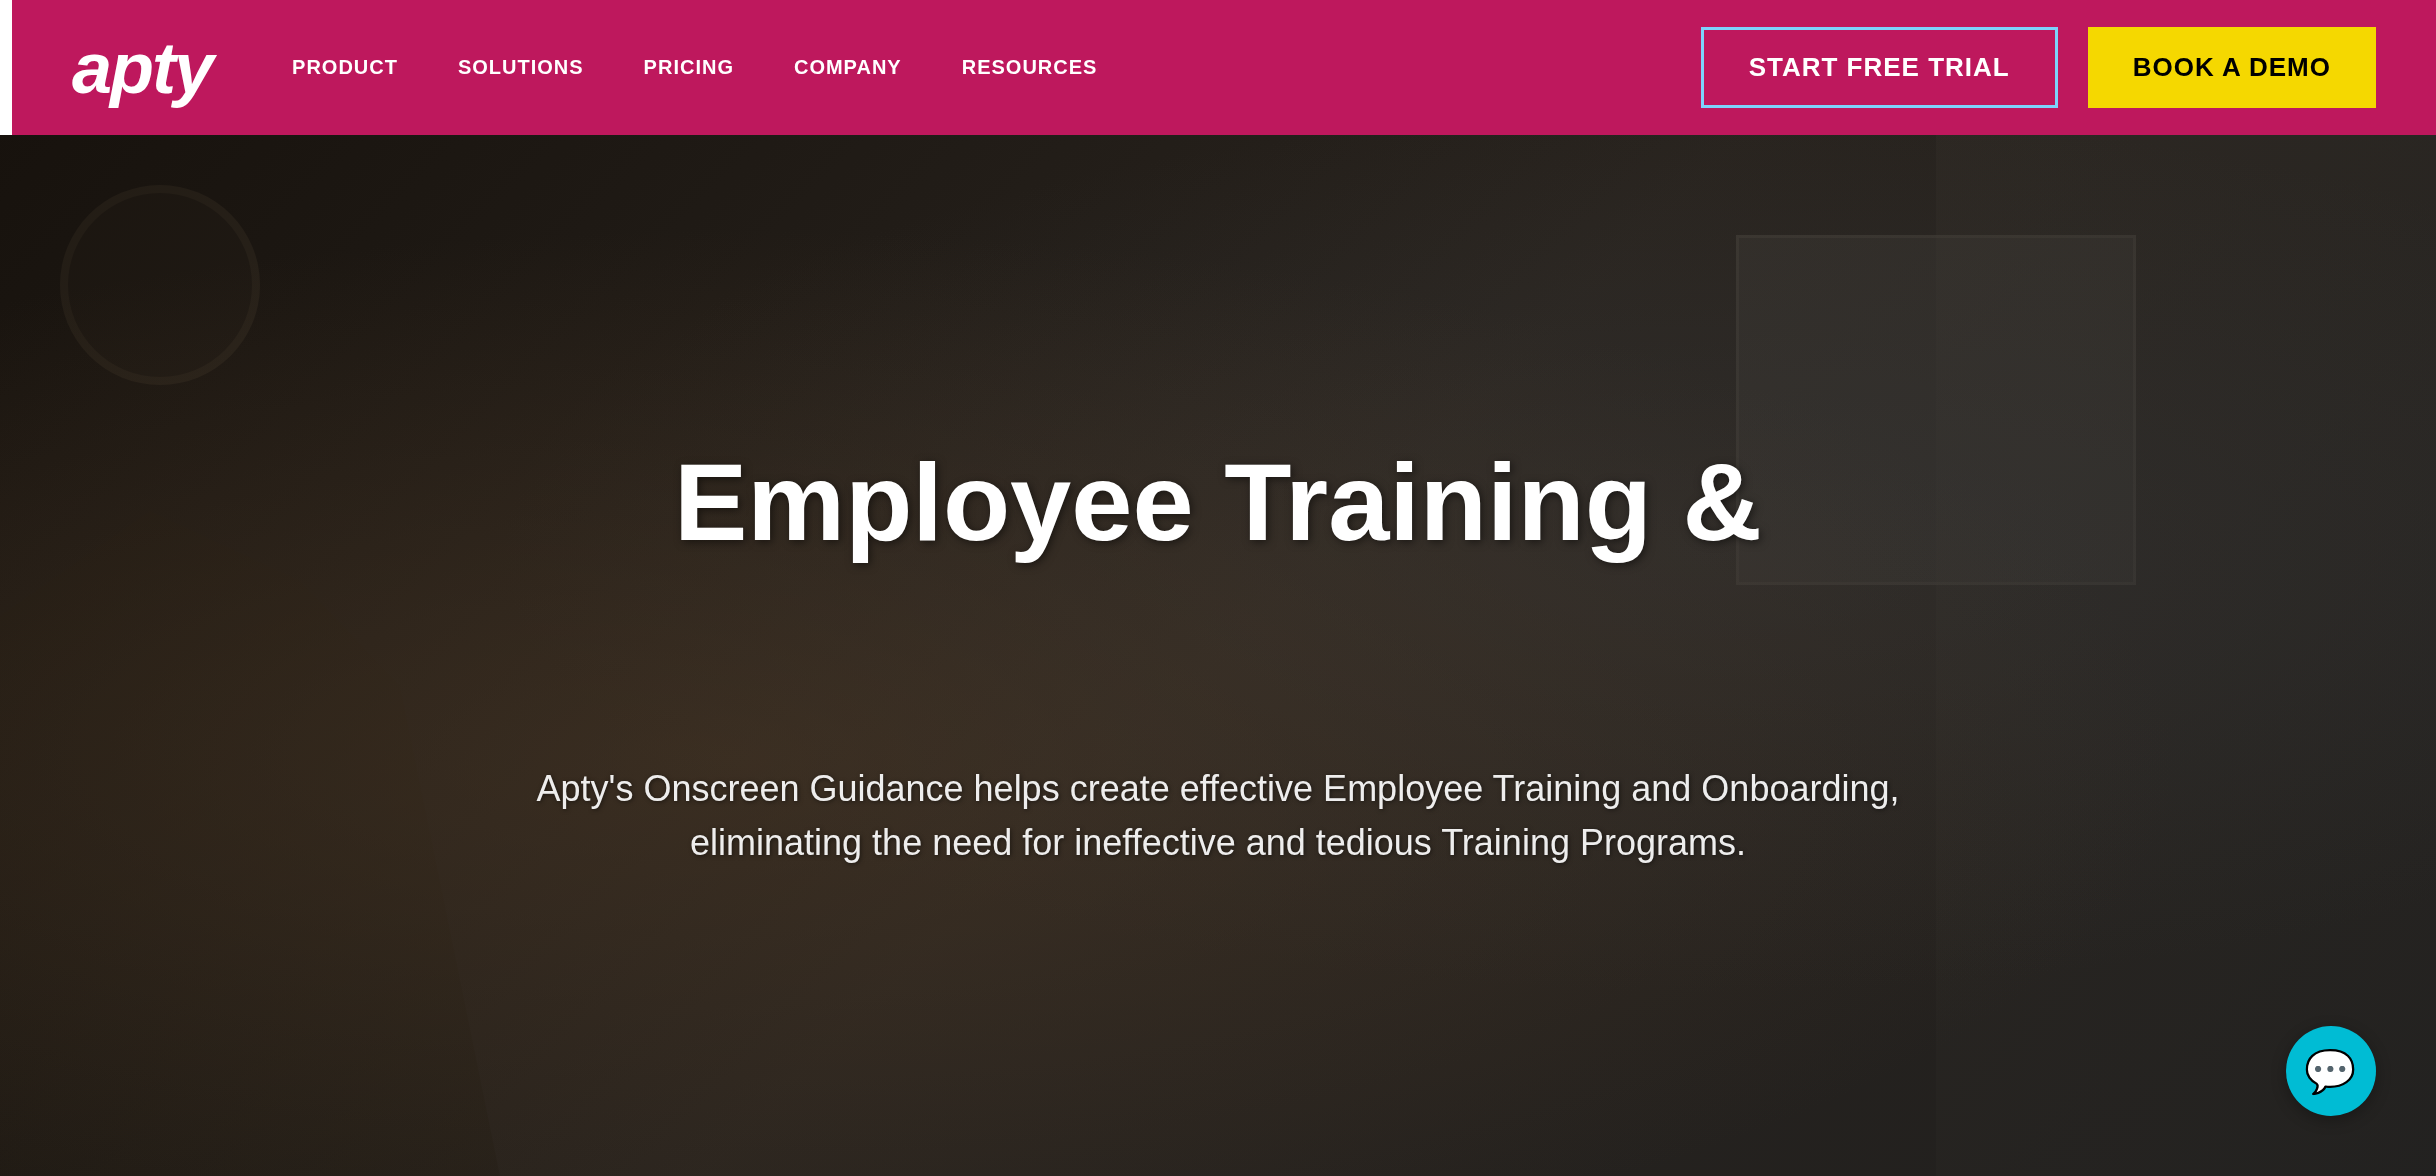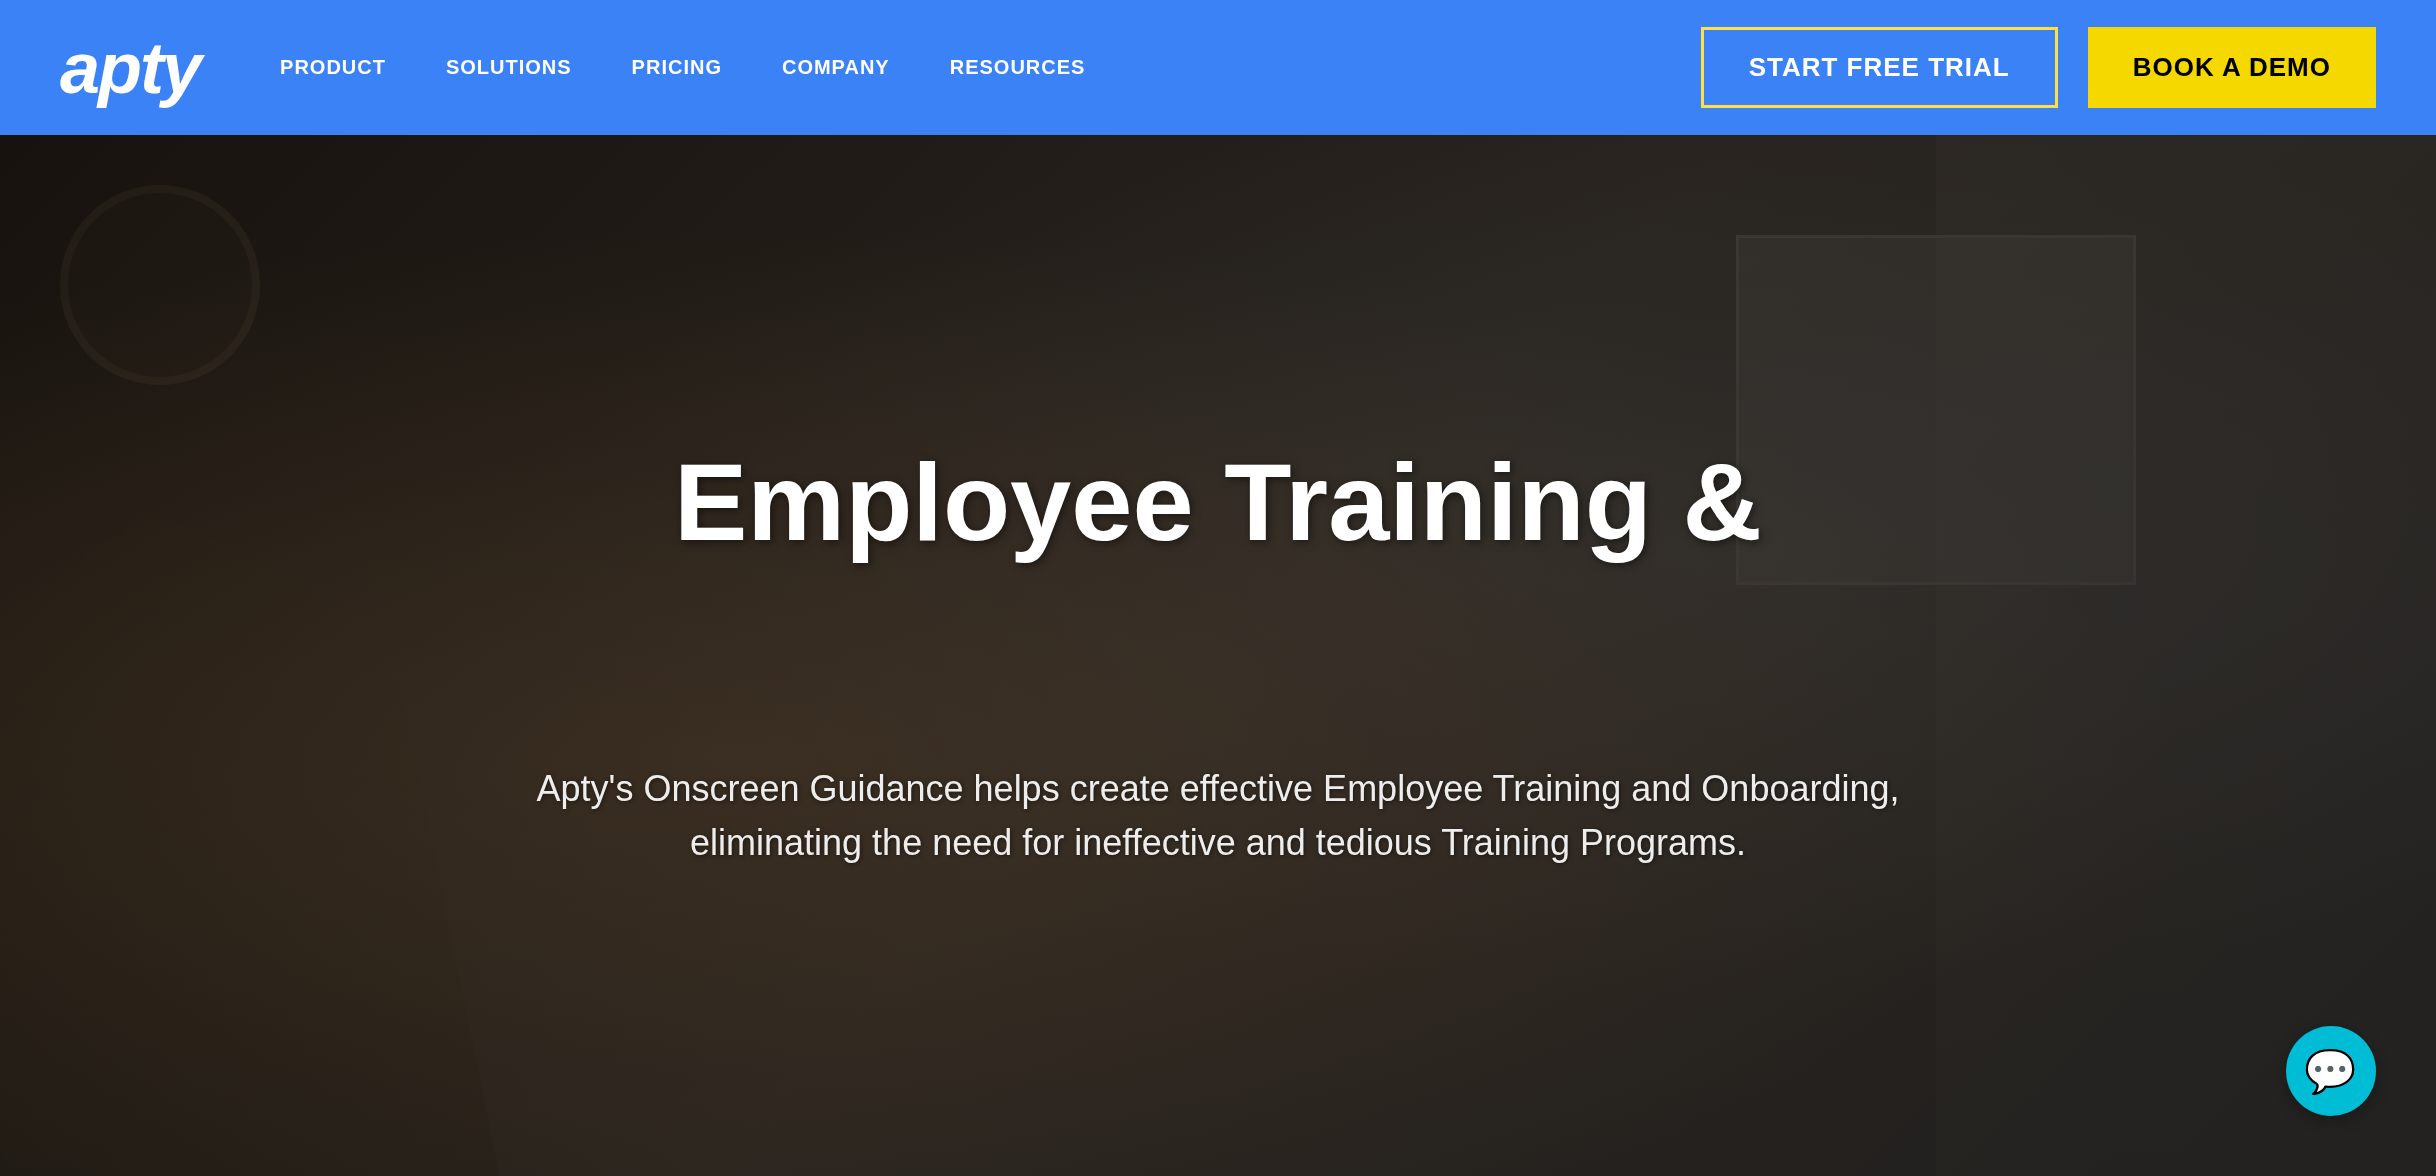--- a/index.html
+++ b/index.html
@@ -10,27 +10,28 @@
 
     body {
       font-family: 'Arial', sans-serif;
       width: 2436px;
       height: 1176px;
       overflow: hidden;
     }
 
     
     .navbar {
-      background-color: #3b82f6;
+      background-color: #be185d;
       height: 135px;
       display: flex;
       align-items: center;
       padding: 0 60px;
       position: relative;
       z-index: 10;
+      margin-left: 12px;
     }
 
     .logo {
       font-size: 72px;
       font-weight: 900;
       color: white;
       font-style: italic;
       margin-right: 80px;
       letter-spacing: -2px;
     }
@@ -57,21 +58,21 @@
     }
 
     .nav-actions {
       display: flex;
       align-items: center;
       gap: 30px;
     }
 
     .btn-trial {
       background-color: transparent;
-      border: 3px solid #fde047;
+      border: 3px solid #7dd3fc;
       color: white;
       font-size: 26px;
       font-weight: 800;
       padding: 22px 45px;
       text-transform: uppercase;
       cursor: pointer;
       letter-spacing: 1px;
     }
 
     .btn-demo {

